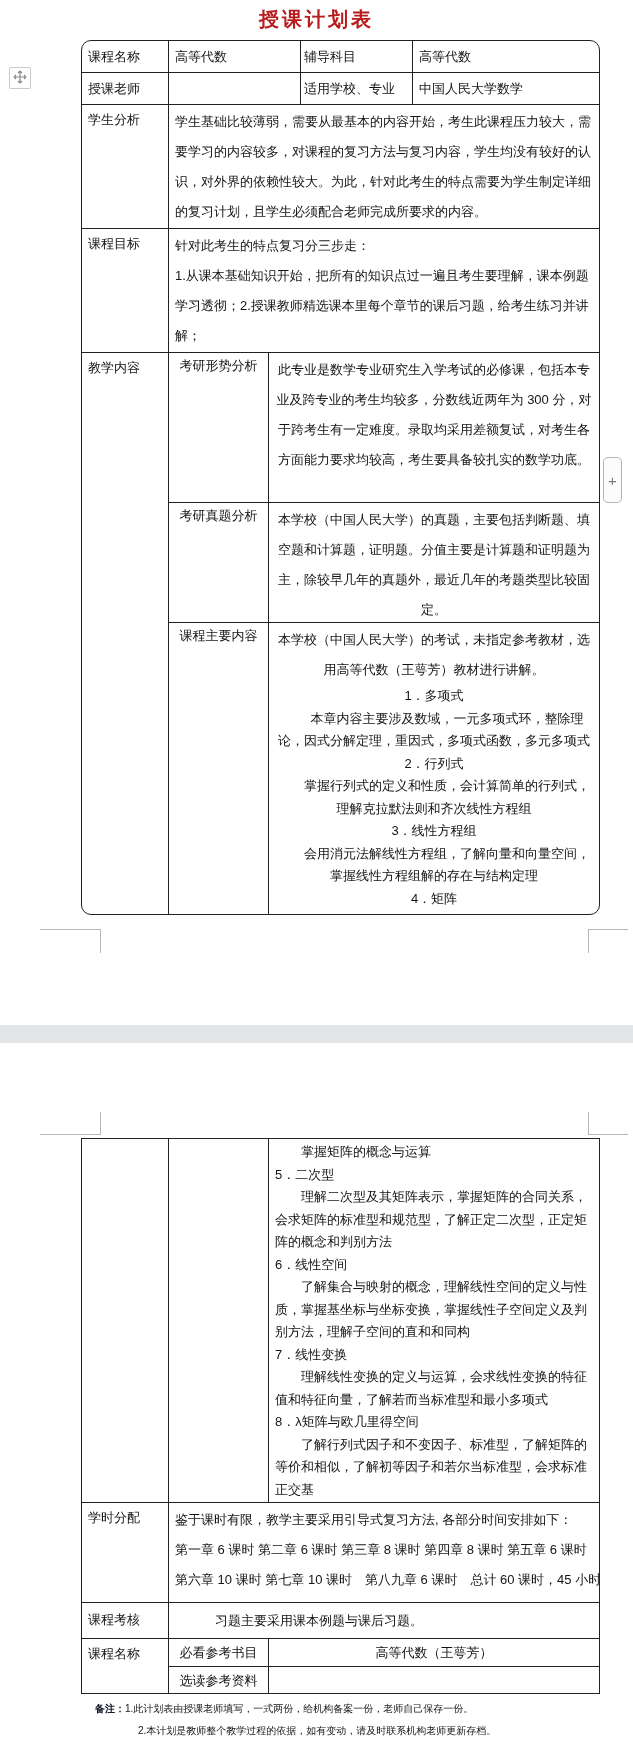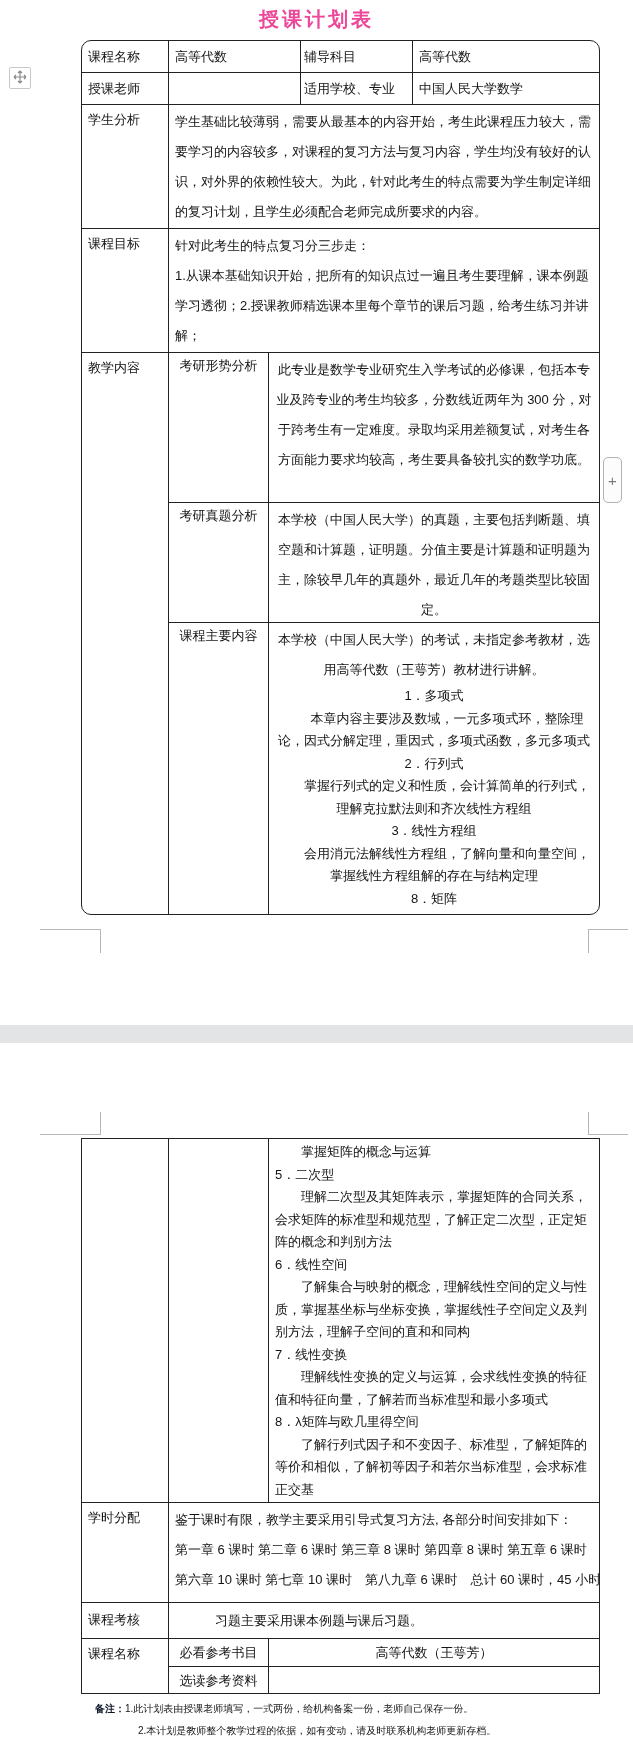--- a/index.html
+++ b/index.html
@@ -1,19 +1,19 @@
 <!DOCTYPE html>
 <html><head>
 <meta charset="utf-8">
 <style>
   html,body{margin:0;padding:0;background:#ffffff;}
   .canvas{position:relative;width:633px;height:1754px;background:#fff;overflow:hidden;
           font-family:"Liberation Sans","DejaVu Sans",sans-serif;color:#141414;font-size:13px;}
   .title{position:absolute;top:6px;left:0;width:633px;text-align:center;
-         font-size:20px;font-weight:600;letter-spacing:3px;color:#ec4899;}
+         font-size:20px;font-weight:600;letter-spacing:3px;color:#b91c1c;}
   
   .move-handle{position:absolute;left:9px;top:67px;width:20px;height:20px;background:#fff;
                border:1px solid #c9c9c9;border-radius:2px;display:flex;align-items:center;justify-content:center;}
   
   .plus-btn{position:absolute;left:603px;top:457px;width:19px;height:46px;background:#fcfcfc;
             border:1.4px solid #b3b3b3;border-radius:5px;box-sizing:border-box;
             display:flex;align-items:center;justify-content:center;color:#7a7a7a;font-size:15px;}
   
   .page-gap{position:absolute;left:0;top:1025px;width:633px;height:18px;background:#e3e4e6;}
   
@@ -112,21 +112,21 @@
           <div class="sub">课程主要内容</div>
           <div class="body">
             <div class="par">本学校（中国人民大学）的考试，未指定参考教材，选用高等代数（王萼芳）教材进行讲解。</div>
             <div class="list">
               <div class="it-t">1．多项式</div>
               <div class="it-d">本章内容主要涉及数域，一元多项式环，整除理论，因式分解定理，重因式，多项式函数，多元多项式</div>
               <div class="it-t">2．行列式</div>
               <div class="it-d">掌握行列式的定义和性质，会计算简单的行列式，理解克拉默法则和齐次线性方程组</div>
               <div class="it-t">3．线性方程组</div>
               <div class="it-d">会用消元法解线性方程组，了解向量和向量空间，掌握线性方程组解的存在与结构定理</div>
-              <div class="it-t">8．矩阵</div>
+              <div class="it-t">4．矩阵</div>
             </div>
           </div>
         </div>
 
       </div>
     </div>
   </div>
 
   <div class="mark" style="left:40px;top:929px;width:60px;height:1.2px;"></div>
   <div class="mark" style="left:100px;top:929px;width:1.2px;height:24px;"></div>

